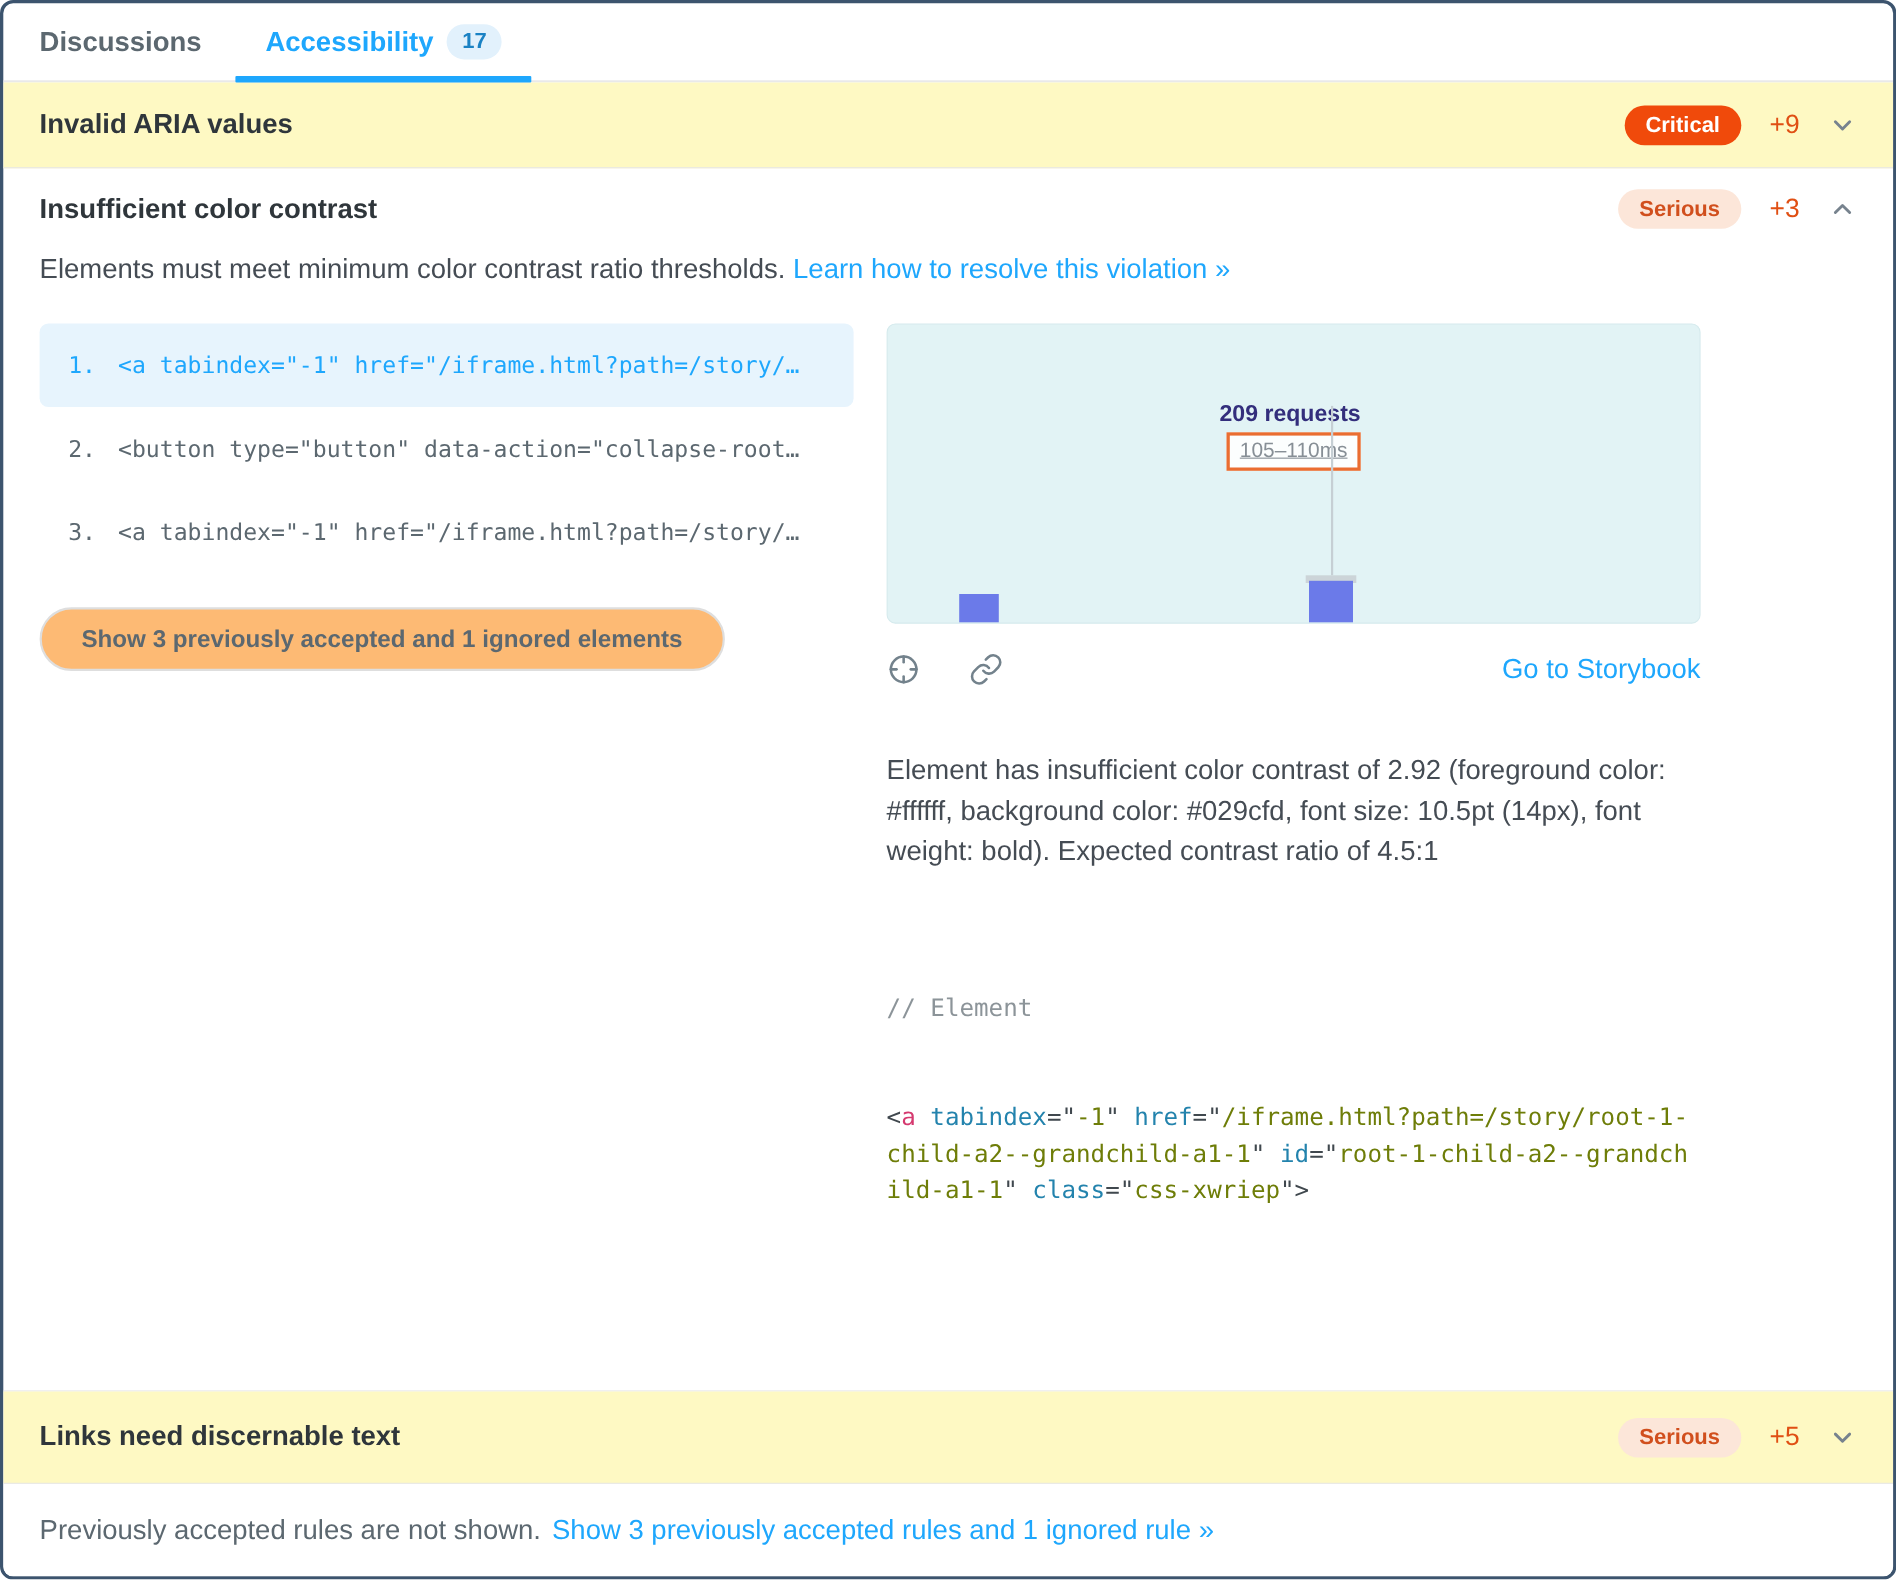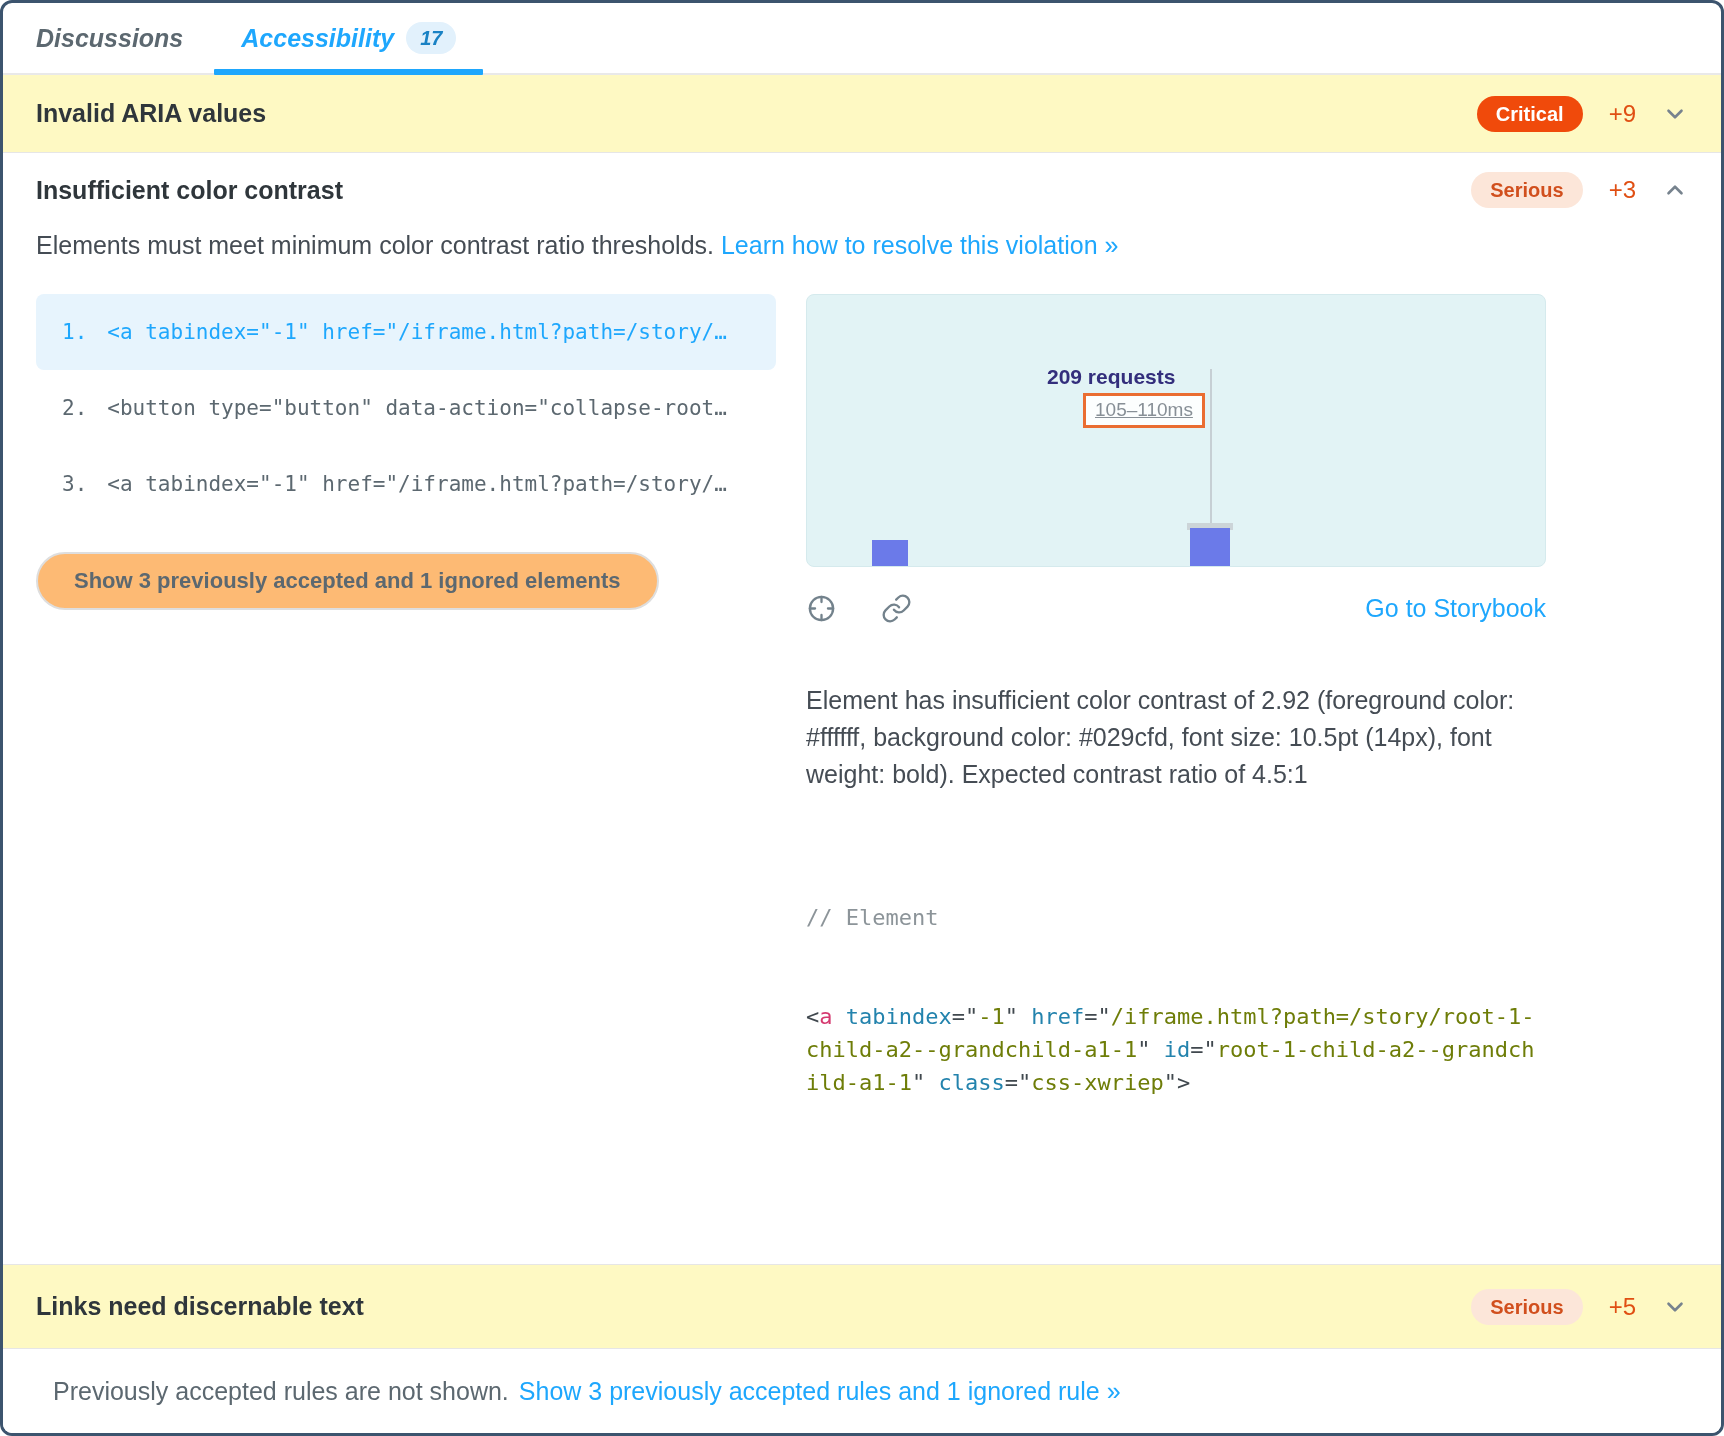--- a/index.html
+++ b/index.html
@@ -9,21 +9,21 @@
   .frame {
     width: 1724px; height: 1436px;
     border: 3px solid #3c546e; border-radius: 12px;
     background: #fff; overflow: hidden;
     display: flex; flex-direction: column;
   }
 
   
   .tabbar {
     height: 72px; flex: 0 0 72px; display: flex; align-items: center;
-    padding: 0 33px; gap: 58px; border-bottom: 2px solid #e9e9e9; font-style: italic;
+    padding: 0 33px; gap: 58px; border-bottom: 2px solid #e9e9e9;
   }
   .tab { font-size: 25px; font-weight: bold; color: #5c6870; cursor: pointer; position: relative;
          height: 100%; display: flex; align-items: center; gap: 12px; }
   .tab.active { color: var(--accent); }
   .tab.active::after {
     content: ""; position: absolute; left: -27px; right: -27px; bottom: -2px;
     height: 6px; background: var(--accent); border-radius: 1px;
   }
   .count-badge {
     background: #e2f1fc; color: #1a82c4; font-size: 20px; font-weight: bold;
@@ -70,21 +70,21 @@
     padding: 0 36px; font-size: 22px; font-weight: bold; color: #5c6870; cursor: pointer;
     font-family: "Liberation Sans", sans-serif;
   }
 
   
   .preview {
     position: relative; height: 273px; background: var(--preview-bg);
     border: 1px solid #d5eaed; border-radius: 8px; overflow: hidden;
   }
   .chart-note { position: absolute; left: 240px; top: 70px; width: 190px;
-    display: flex; flex-direction: column; align-items: flex-start; }
+    display: flex; flex-direction: column; align-items: flex-end; }
   .chart-note .n-bold { font-size: 21px; font-weight: bold; color: #332e7c; }
   .chart-note .n-box {
     margin: 4px 0 0 36px; border: 3px solid var(--highlight-border); background: rgba(255,255,255,0.9);
     font-size: 19px; color: #878f96; padding: 2px 9px; line-height: 1.3; text-decoration: underline;
   }
   .chart-line { position: absolute; left: 403px; top: 74px; width: 2px; height: 154px; background: #c6cfd4; }
   .bar-cap { position: absolute; left: 380px; top: 228px; width: 46px; height: 7px; background: #ccd4d8; }
   .bar { position: absolute; bottom: 0; background: var(--bar); }
 
   .icon-row { margin-top: 26px; display: flex; align-items: center; gap: 44px; }
@@ -96,21 +96,21 @@
   .code-block { margin-top: 42px; font-family: "DejaVu Sans Mono", monospace;
     font-size: 22px; line-height: 33px; word-break: break-all; white-space: pre-wrap; }
   .code-comment { color: #8c9499; }
   .tok-p { color: #40484e; }
   .tok-tag { color: #d5396f; }
   .tok-attr { color: #2383ad; }
   .tok-val { color: #6e7d08; }
 
   
   .footer { height: 84px; flex: 0 0 84px; display: flex; align-items: center;
-    padding: 0 50px; font-size: 25px; color: #5c6870; background: #fff; }
+    padding: 0 33px; font-size: 25px; color: #5c6870; background: #fff; }
   .footer .link { margin-left: 10px; }
 </style>
 </head>
 <body>
 
 <div class="frame">
 
   <div class="tabbar">
     <div class="tab">
       <span>Discussions</span>

